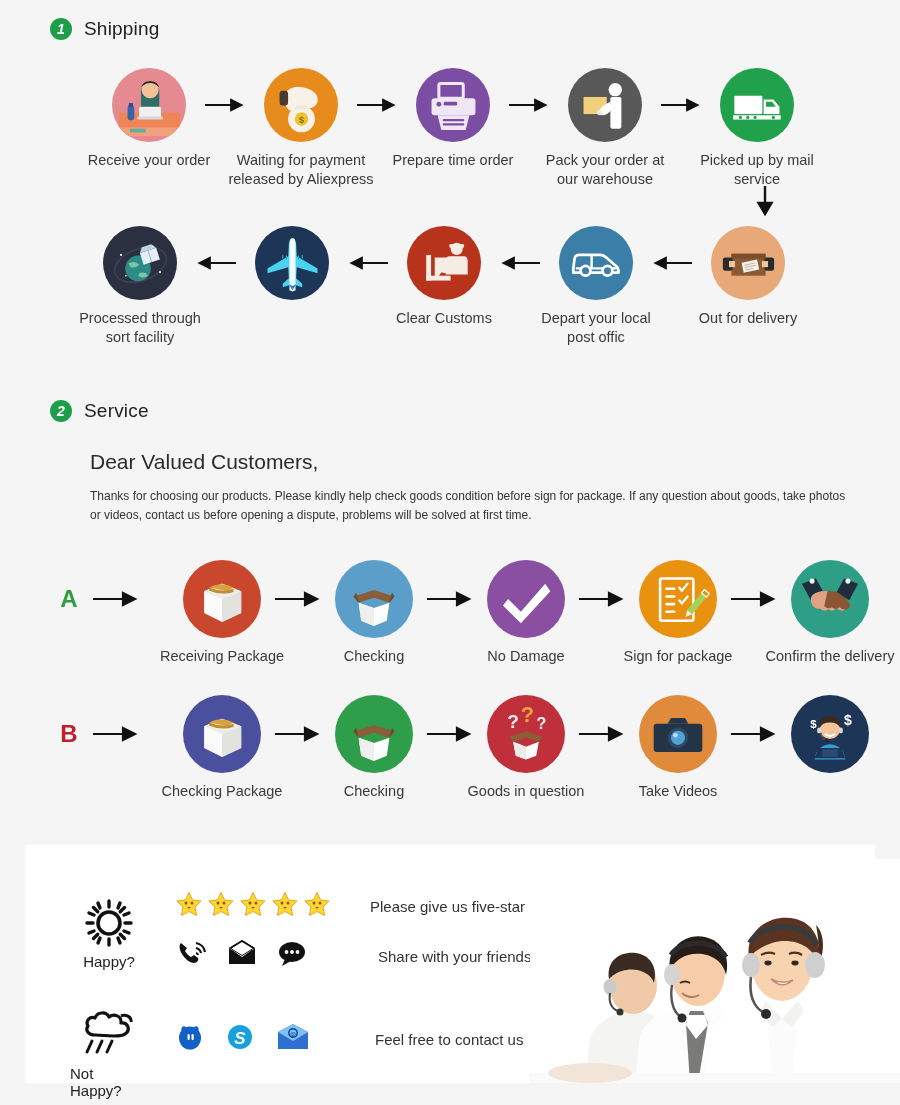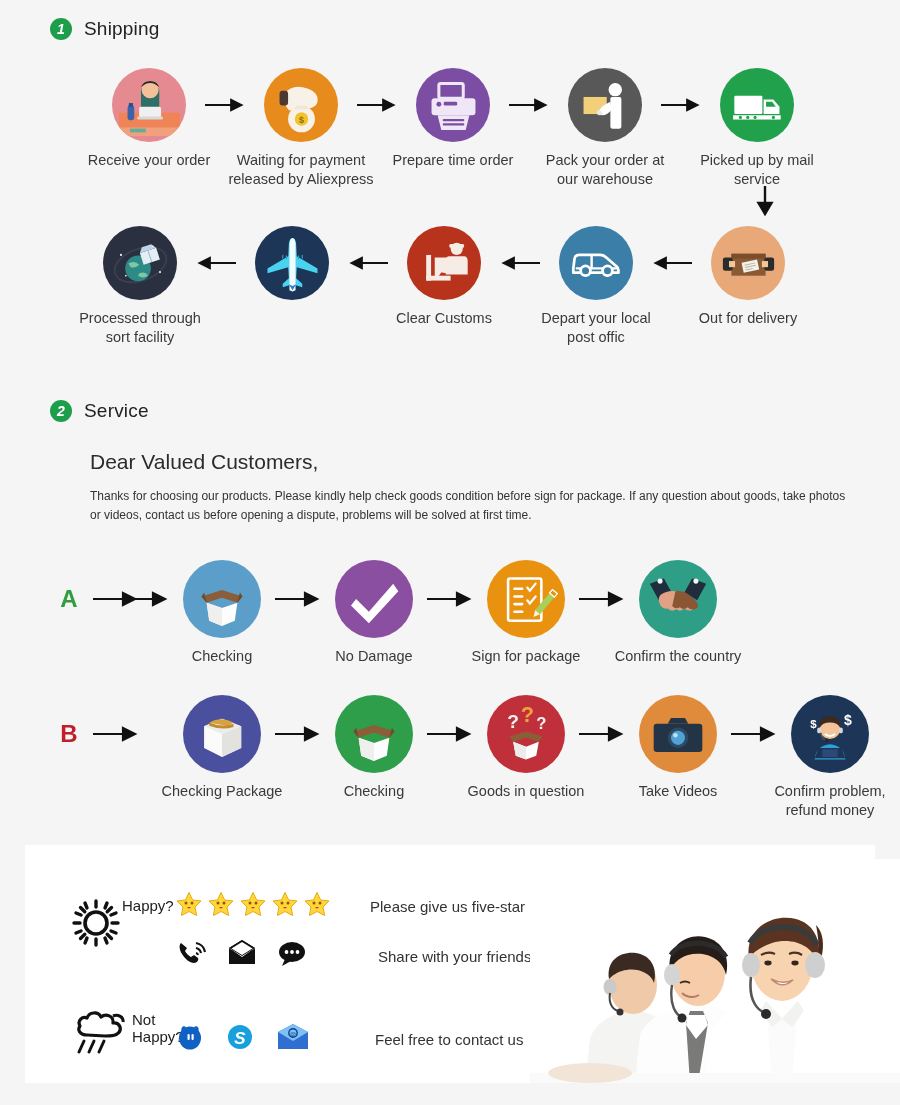--- a/index.html
+++ b/index.html
@@ -46,21 +46,21 @@
   
   .salutation{position:absolute;font-size:21px;color:#2b2b2b;}
   .para{position:absolute;font-size:12px;color:#333;line-height:1.62;width:760px;}
 
   
   .panel{
     position:absolute;left:25px;top:845px;width:850px;height:238px;
     background:#fff;
   }
   .panel-left{position:absolute;left:45px;top:40px;}
-  .mood{display:flex;align-items:flex-start;width:78px;}
+  .mood{display:flex;flex-direction:column;align-items:center;width:78px;}
   .mood .mood-label{font-size:15px;color:#222;margin-top:2px;}
   .pill-row{display:flex;align-items:center;}
   .msg{font-size:15px;color:#333;}
   .photo{position:absolute;left:505px;top:14px;width:370px;height:224px;overflow:hidden;}
 
   .stars{display:flex;gap:6px;}
 </style>
 </head>
 <body>
 
@@ -298,20 +298,32 @@
       <div class="node" style="width:34px;">
         <div style="height:78px;display:flex;align-items:center;">
           <span class="letter" style="color:#2e9e3e">A</span>
         </div>
       </div>
       <div class="arrow" style="height:78px;width:60px;">
         <svg width="46" height="18" viewBox="0 0 46 18">
           <path d="M0 9 H34 M42 9 L30 3 L30 15 Z" stroke="#111" stroke-width="2.2" fill="#111"></path>
         </svg>
       </div>
+      <div class="node" style="width:152px;">
+        <div class="circle" style="width:78px;height:78px;background:#c8472d;">
+          <svg width="64" height="64" viewBox="0 0 100 100">
+            <path d="M22 38 L50 26 L80 38 L80 72 L50 86 L22 72Z" fill="#fbfbfb"></path>
+            <path d="M22 38 L50 50 L80 38 L50 26Z" fill="#ececea"></path>
+            <path d="M50 50 L80 38 L80 72 L50 86Z" fill="#e2e2df"></path>
+            <path d="M30 32 q18 -10 38 0 q-8 6 -18 4 q-12 -2 -20 -4Z" fill="#d8a23c"></path>
+            <path d="M30 32 q18 8 38 2 l0 5 q-18 6 -38 -2Z" fill="#c18d2e"></path>
+          </svg>
+        </div>
+        <div class="cap">Receiving Package</div>
+      </div>
       <div class="arrow" style="height:78px;width:46px;margin:0 -23px;">
         <svg width="46" height="18" viewBox="0 0 46 18">
           <path d="M0 9 H34 M42 9 L30 3 L30 15 Z" stroke="#111" stroke-width="2.2" fill="#111"></path>
         </svg>
       </div>
       <div class="node" style="width:152px;">
         <div class="circle" style="width:78px;height:78px;background:#5b9ec9;">
           <svg width="64" height="64" viewBox="0 0 100 100">
             <path d="M18 46 L50 36 L82 46 L74 56 L50 48 L26 56Z" fill="#8a5e38"></path>
             <path d="M26 56 L50 64 L74 56 L70 84 L50 92 L30 84Z" fill="#fdfdfd"></path>
@@ -372,21 +384,21 @@
         <div class="circle" style="width:78px;height:78px;background:#2e9e86;">
           <svg width="64" height="64" viewBox="0 0 100 100">
             <path d="M6 26 L28 18 L40 40 L20 52Z" fill="#1f2d3d"></path>
             <path d="M94 26 L72 18 L60 40 L80 52Z" fill="#1f2d3d"></path>
             <path d="M22 44 q12 -8 24 -6 q10 2 18 8 q8 5 12 12 q3 6 -4 9 q-6 3 -12 -2 q-6 6 -13 1 q-7 5 -13 -1 q-8 1 -12 -6 q-4 -8 0 -15Z" fill="#e0a184"></path>
             <path d="M46 38 q12 -2 22 6 q9 6 13 14 q2 6 -5 8 q-6 2 -11 -3 q-6 5 -12 0 q-7 4 -12 -2Z" fill="#8a5634"></path>
             <circle cx="22" cy="22" r="4" fill="#f4f4f4"></circle>
             <circle cx="78" cy="22" r="4" fill="#f4f4f4"></circle>
           </svg>
         </div>
-        <div class="cap">Confirm the country</div>
+        <div class="cap">Confirm the delivery</div>
       </div>
     </div>
   <div class="flow-row" id="svc-rowB" style="left:52px;top:695px;">
       <div class="node" style="width:34px;">
         <div style="height:78px;display:flex;align-items:center;">
           <span class="letter" style="color:#c0202a">B</span>
         </div>
       </div>
       <div class="arrow" style="height:78px;width:60px;">
         <svg width="46" height="18" viewBox="0 0 46 18">
@@ -472,22 +484,20 @@
             <rect x="64" y="40" width="6" height="9" rx="3" fill="#d8d8d8"></rect>
             <path d="M36 48 q0 10 8 11" fill="none" stroke="#555" stroke-width="2"></path>
             <circle cx="45" cy="60" r="3" fill="#2b2b2b"></circle>
             <path d="M42 50 q8 6 16 0" stroke="#fff" stroke-width="3" fill="none"></path>
             <path d="M32 72 h36 l6 16 h-48Z" fill="#1d3557"></path>
             <rect x="38" y="74" width="24" height="12" fill="#2b4a74"></rect>
             <text x="24" y="40" font-size="18" font-weight="bold" fill="#fff" text-anchor="middle" font-family="Liberation Sans, sans-serif">$</text>
             <text x="78" y="36" font-size="22" font-weight="bold" fill="#fff" text-anchor="middle" font-family="Liberation Sans, sans-serif">$</text>
           </svg>
         </div>
-        <div class="cap">Confirm problem,
-refund money</div>
       </div>
     </div>
 
   <div class="panel">
 
     <div class="panel-left">
 
       <div style="display:flex;align-items:flex-start;">
         <div class="mood" style="margin-top:10px;">
           <span>

